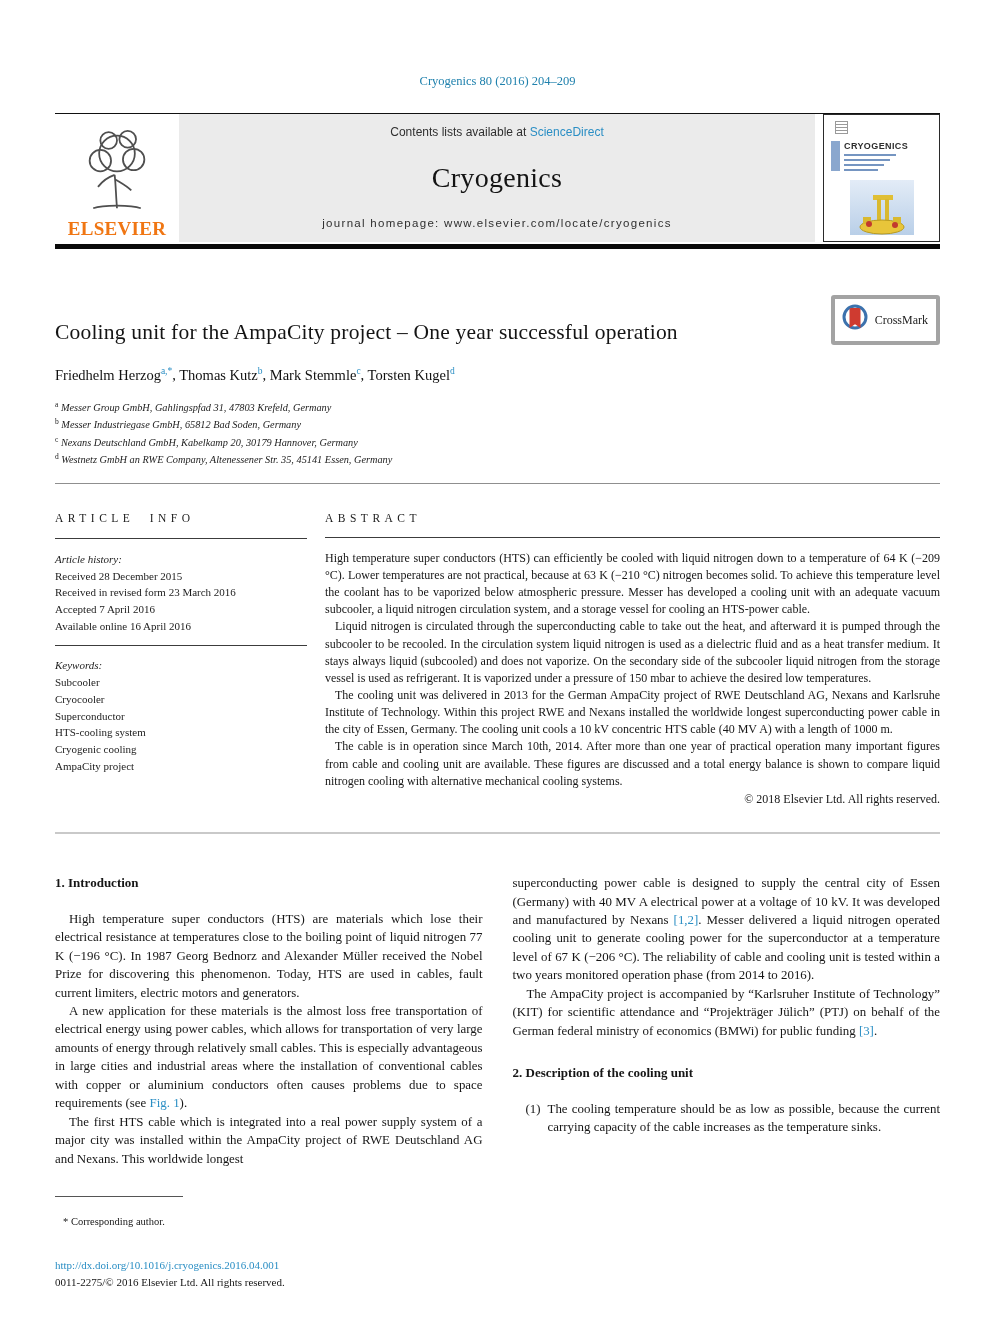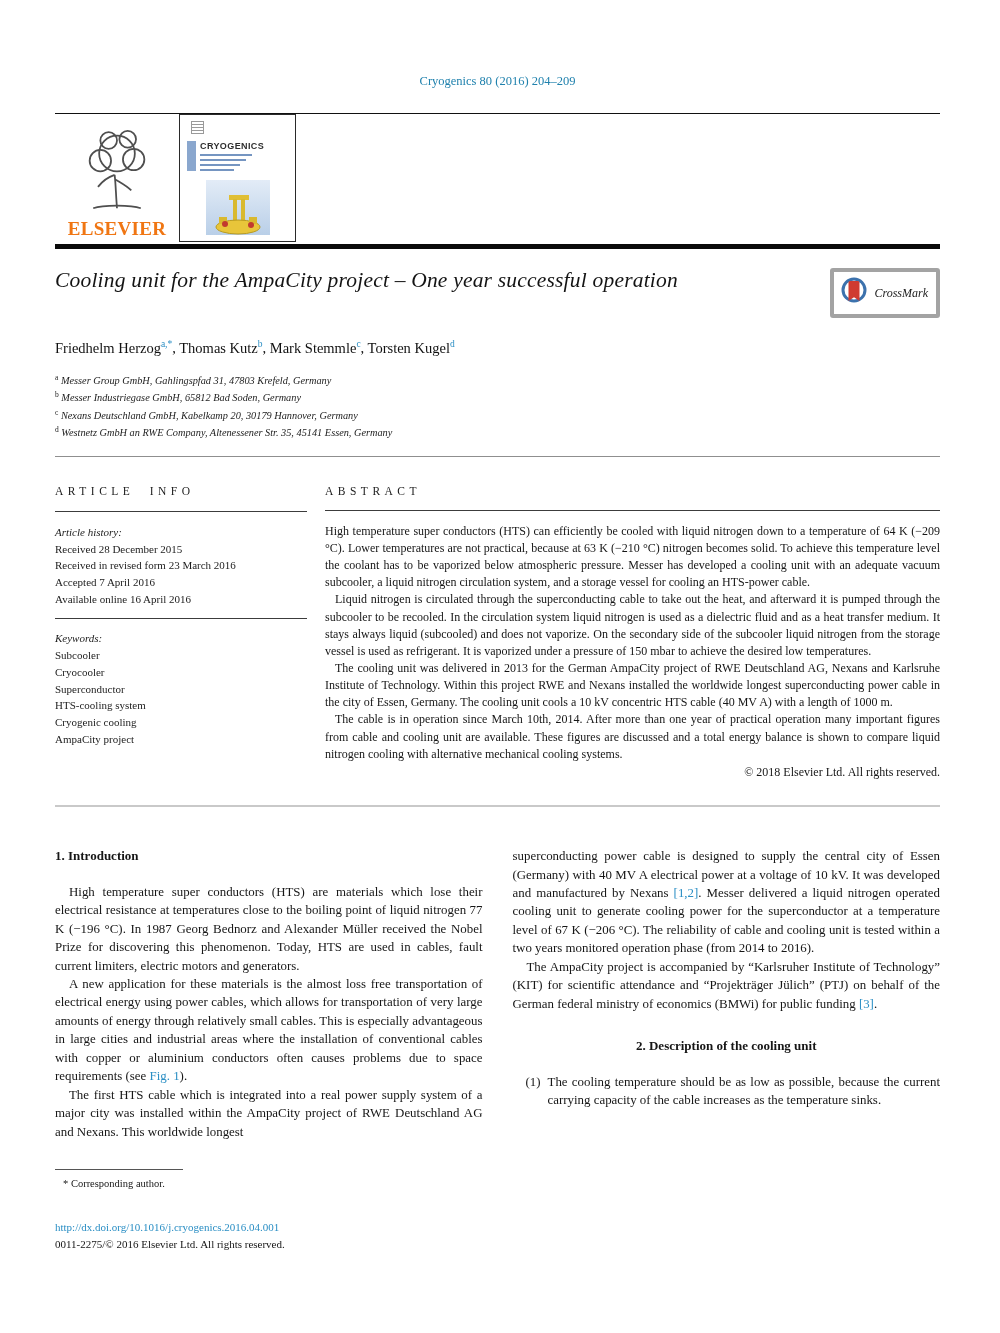--- a/index.html
+++ b/index.html
@@ -22,21 +22,21 @@
   .homepage { font-family:"Liberation Sans",sans-serif; font-size:11.5px; letter-spacing:1.3px; color:#2f2f2f; }
   .cover { width:117px; border:1px solid #2a2a2a; background:#fff; padding:6px 7px; box-sizing:border-box; display:flex; flex-direction:column; }
   .cover-mark { width:11px; height:13px; margin-left:4px; background:repeating-linear-gradient(#9a9a9a 0 1px, transparent 1px 3px); border-left:1px solid #9a9a9a; border-right:1px solid #9a9a9a; }
   .cover-title-block { display:flex; gap:4px; margin-top:7px; }
   .cover-band { width:9px; height:30px; background:#8aa7ce; flex:0 0 auto; }
   .cover-title { font-family:"Liberation Sans",sans-serif; font-weight:bold; font-size:9px; letter-spacing:0.4px; color:#2e2e2e; }
   .cover-bullets div { height:2px; background:#7595c1; margin-top:3px; }
   .cover-img { margin:9px auto 0; width:64px; height:56px; background:linear-gradient(180deg,#e3ecf7,#b9cfe8); display:flex; align-items:flex-end; justify-content:center; }
   .black-bar { height:5px; background:#0a0a0a; margin-top:2px; }
   
-  .title-row { margin-top:19px; display:flex; justify-content:space-between; align-items:flex-start;font-style:italic; }
+  .title-row { margin-top:46px; display:flex; justify-content:space-between; align-items:flex-end; }
   h1.article-title { font-size:21.5px; font-weight:normal; margin:0; color:#141414; max-width:758px; letter-spacing:0.2px; }
   .crossmark { display:flex; align-items:center; gap:5px; border:4px solid #a3a3a3; border-radius:3px; padding:4px 8px 4px 5px; background:#fff; }
   .crossmark-label { font-size:12px; color:#222; }
   
   .authors { margin-top:21px; font-size:14.5px; color:#111; }
   .authors sup { color:#2a8ec4; font-size:9.5px; }
   .affiliations { margin-top:15px; font-size:10.3px; font-style:italic; line-height:1.55; color:#222; }
   .affiliations sup { font-style:normal; font-size:7.5px; }
   .rule-thin { border-top:1px solid #8f8f8f; margin-top:15px; }
   
@@ -47,28 +47,28 @@
   .info-label { font-style:italic; }
   .info-divider { border-top:1px solid #3c3c3c; margin:11px 0; }
   .abs-col { font-size:12px; line-height:1.43; text-align:justify; color:#161616; }
   .abs-p { margin:0; }
   .abs-p.indent { text-indent:10px; }
   .abs-copy { text-align:right; margin-top:1px; font-size:12px; }
   .rule-light { border-top:2px solid #c9c9c9; margin-top:24px; }
   
   .body-grid { display:grid; grid-template-columns:1fr 1fr; column-gap:30px; margin-top:40px; font-size:12.9px; line-height:1.43; text-align:justify; color:#161616; }
   h2.sec { font-size:13px; font-weight:bold; margin:0 0 17px; text-align:left; }
-  h2.sec2 { font-size:13px; font-weight:bold; margin:24px 0 17px; text-align:center; }
+  h2.sec2 { font-size:13px; font-weight:bold; margin:24px 0 17px; text-align:left; }
   .bp { margin:0; text-indent:14px; }
   .no-indent { text-indent:0; }
   .list-item { display:flex; margin-top:15px; padding-left:13px; }
   .li-marker { flex:0 0 auto; margin-right:7px; }
   .li-text { text-align:justify; }
   .fn-rule { width:128px; border-top:1px solid #555; margin-top:28px; }
-  .footnote { font-size:10.5px; margin-top:6px; text-indent:8px; text-align:left; }
+  .footnote { font-size:10.5px; margin-top:17px; text-indent:8px; text-align:left; }
   .doi-block { margin-top:28px; font-size:11px; line-height:1.55; text-align:left; }
 </style>
 </head>
 <body>
 
 <div class="page">
 
   <div class="citation">Cryogenics 80 (2016) 204–209</div>
 
   <div class="header-row">
@@ -84,20 +84,27 @@
             <path d="M32 70 C31 58 31 50 30 42"></path>
             <path d="M30 42 C24 44 20 47 16 52"></path>
             <path d="M31 46 C36 49 40 51 44 55"></path>
             <path d="M12 70 C20 67 44 67 52 70"></path>
           </g>
         </svg>
       </span>
       <div class="elsevier-word">ELSEVIER</div>
     </div>
 
+    <div class="banner">
+      <div class="contents-line">
+        <span>Contents lists available at </span><span class="link">ScienceDirect</span>
+      </div>
+      <div class="journal-title">Cryogenics</div>
+      <div class="homepage">journal homepage: www.elsevier.com/locate/cryogenics</div>
+    </div>
 
     <div class="cover">
       <div class="cover-mark"></div>
       <div class="cover-title-block">
         <span class="cover-band"></span>
         <span>
           <div class="cover-title">CRYOGENICS</div>
           <div class="cover-bullets">
             <div style="width:52px"></div>
             <div style="width:46px"></div>

